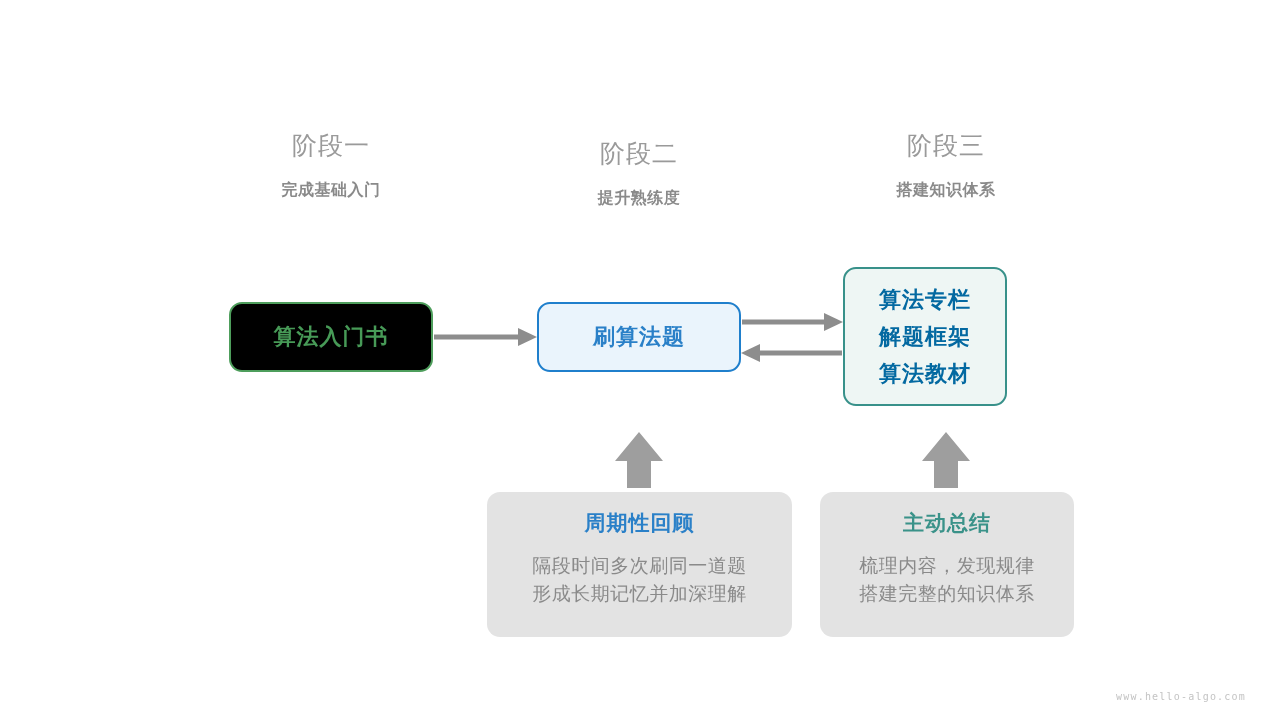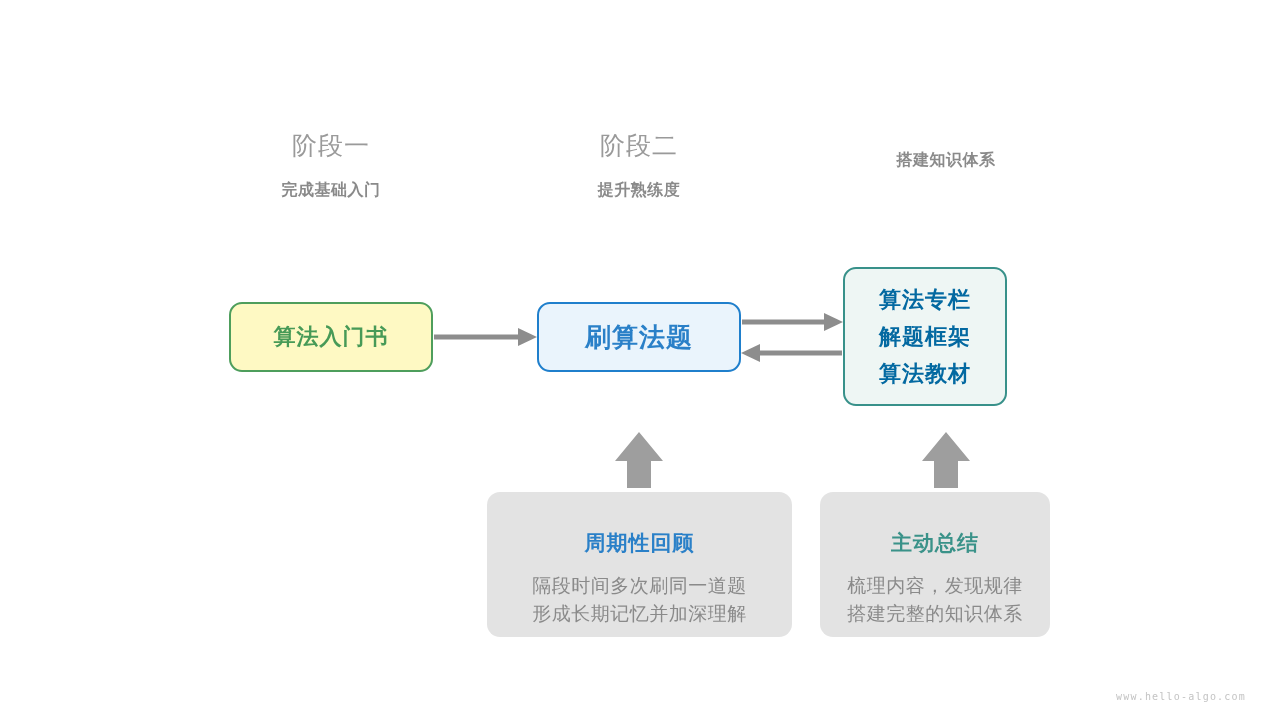--- a/index.html
+++ b/index.html
@@ -36,73 +36,73 @@
   }
   .stage-sub {
     font-size: 16px;
     color: #8a8a8a;
     font-weight: bold;
     letter-spacing: 0.5px;
     line-height: 28px;
     margin-top: 16px;
   }
   #stage-head-1 { left: 211px; top: 130px; }
-  #stage-head-2 { left: 519px; top: 130px; }
+  #stage-head-2 { left: 519px; top: 138px; }
   #stage-head-3 { left: 826px; top: 130px; }
 
   
   .node {
     position: absolute;
     box-sizing: border-box;
     border-radius: 13px;
     display: flex;
     align-items: center;
     justify-content: center;
     flex-direction: column;
     font-weight: bold;
     letter-spacing: 1px;
   }
   #node-book {
     left: 229px;  top: 302px;
     width: 204px; height: 70px;
-    background: #fef9c3;
+    background: #000000;
     border: 2px solid #4e9e5c;
     color: #479a57;
     font-size: 22px;
   }
   #node-practice {
     left: 537px;  top: 302px;
     width: 204px; height: 70px;
     background: #eaf4fc;
     border: 2px solid #1f7fcc;
     color: #2a80c8;
-    font-size: 26px;
+    font-size: 22px;
   }
   #node-resources {
     left: 843px;  top: 267px;
     width: 164px; height: 139px;
     background: #eef6f4;
     border: 2px solid #38918a;
     color: #0369a1;
     font-size: 22px;
     line-height: 37px;
   }
   #node-resources .line { display: block; }
 
   
   .card {
     position: absolute;
     box-sizing: border-box;
     background: #e3e3e3;
     border-radius: 13px;
     text-align: center;
-    padding-top: 38px;
+    padding-top: 18px;
   }
   #card-review  { left: 487px; top: 492px; width: 305px; height: 145px; }
-  #card-summary { left: 820px; top: 492px; width: 230px; height: 145px; }
+  #card-summary { left: 820px; top: 492px; width: 254px; height: 145px; }
   .card-title {
     font-size: 21px;
     font-weight: bold;
     letter-spacing: 1px;
     line-height: 26px;
   }
   #card-review  .card-title { color: #2a80c8; }
   #card-summary .card-title { color: #3a9289; }
   .card-body {
     margin-top: 16px;
@@ -141,20 +141,21 @@
     <div class="stage-title">阶段一</div>
     <div class="stage-sub">完成基础入门</div>
   </div>
 
   <div class="stage-head" id="stage-head-2">
     <div class="stage-title">阶段二</div>
     <div class="stage-sub">提升熟练度</div>
   </div>
 
   <div class="stage-head" id="stage-head-3">
+    <div class="stage-title">阶段三</div>
     <div class="stage-sub">搭建知识体系</div>
   </div>
 
   <svg class="arrow-layer" width="1280" height="720" viewBox="0 0 1280 720">
 
     <g>
       <line x1="434" y1="337" x2="518" y2="337" stroke="#8d8d8d" stroke-width="5"></line>
       <polygon points="518,328 537,337 518,346" fill="#8d8d8d"></polygon>
     </g>
 

